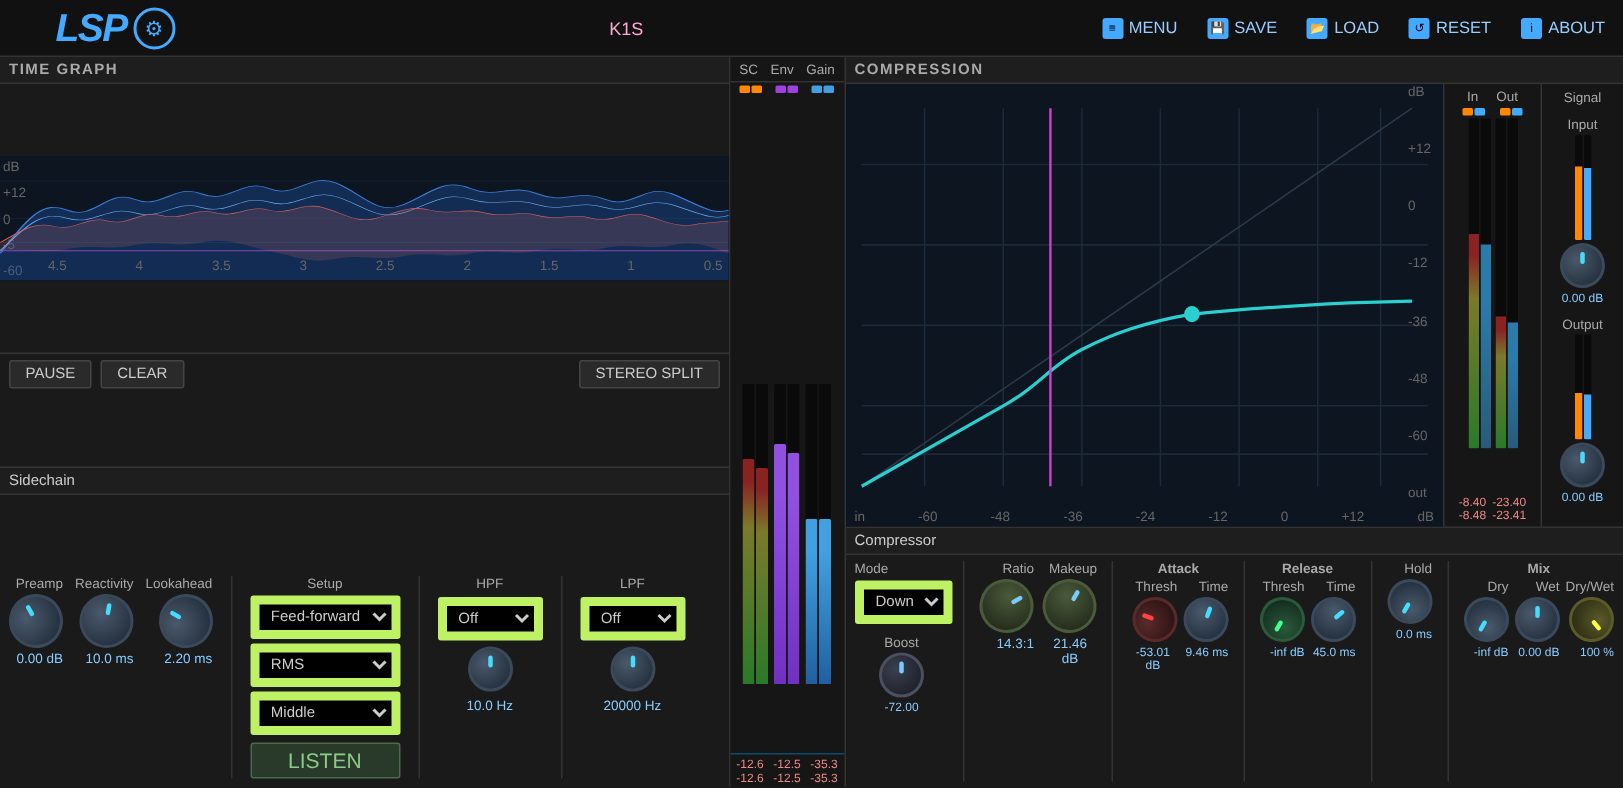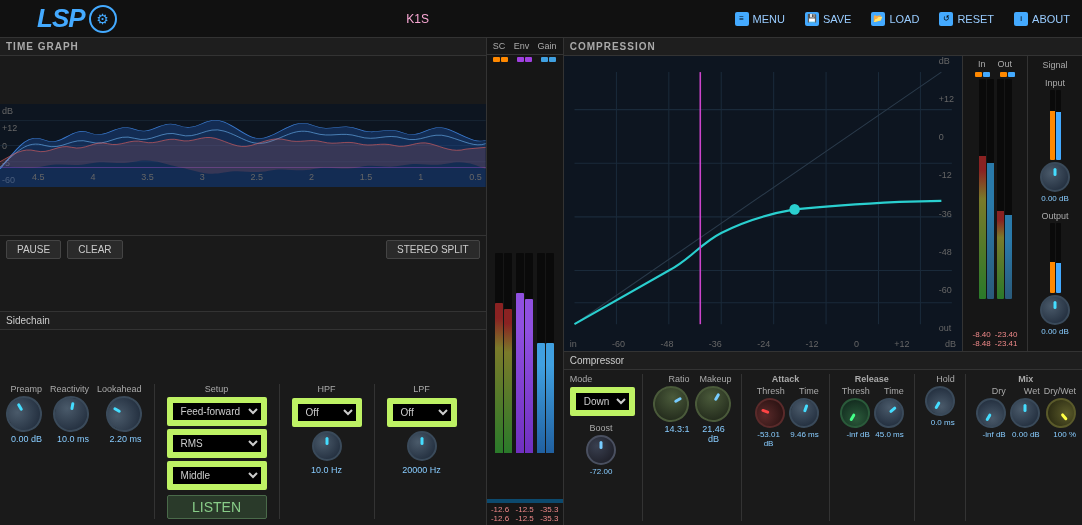--- a/index.html
+++ b/index.html
@@ -498,21 +498,21 @@
       <div style="display:flex;gap:1px;">
         <div style="width:8px;height:200px;background:#0a0a0a;border-radius:1px 1px 0 0;position:relative;overflow:hidden;">
           <div style="position:absolute;bottom:0;left:0;right:0;height:55%;background:linear-gradient(to top,#2060a0,#40a0e0 80%);border-radius:1px 1px 0 0;"></div>
         </div>
         <div style="width:8px;height:200px;background:#0a0a0a;border-radius:1px 1px 0 0;position:relative;overflow:hidden;">
           <div style="position:absolute;bottom:0;left:0;right:0;height:55%;background:linear-gradient(to top,#2060a0,#40a0e0 80%);border-radius:1px 1px 0 0;"></div>
         </div>
       </div>
     </div>
 
-    <div style="display:flex; justify-content:space-around; padding:2px 1px; border-top:4px solid #0c4a6e;margin-top:44px;">
+    <div style="display:flex; justify-content:space-around; padding:2px 1px; border-top:1px solid #0c4a6e;margin-top:44px;">
       <div style="text-align:center;">
         <div style="font-size:8px;color:#e88;">-12.6</div>
         <div style="font-size:8px;color:#e88;">-12.6</div>
       </div>
       <div style="text-align:center;">
         <div style="font-size:8px;color:#e88;">-12.5</div>
         <div style="font-size:8px;color:#e88;">-12.5</div>
       </div>
       <div style="text-align:center;">
         <div style="font-size:8px;color:#e88;">-35.3</div>

